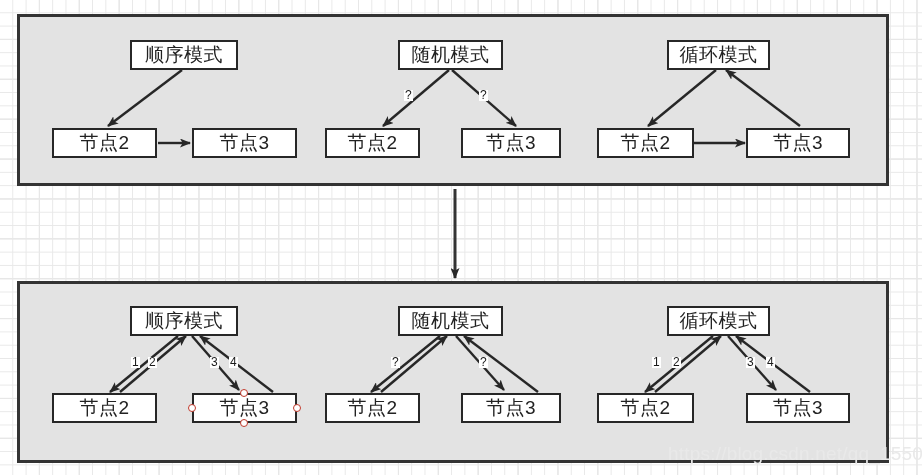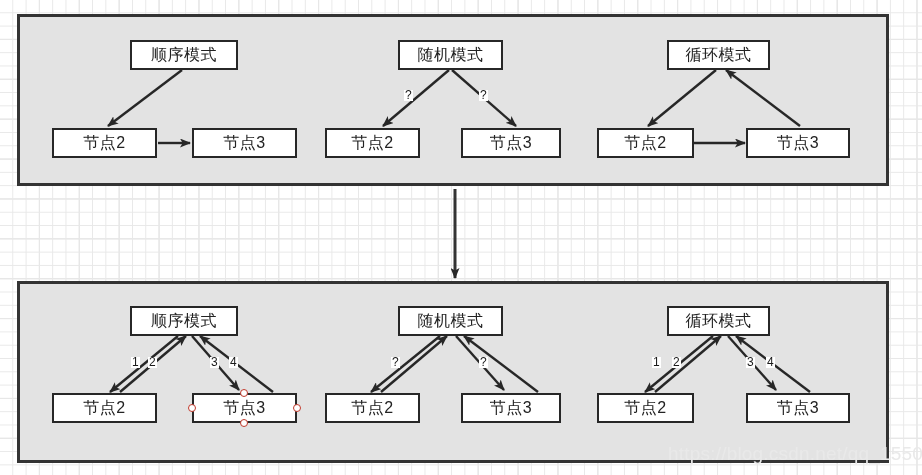--- a/index.html
+++ b/index.html
@@ -29,21 +29,21 @@
   }
   #panel-top{left:17px;top:14px;width:872px;height:172px;}
   #panel-bottom{left:17px;top:281px;width:872px;height:182px;}
 
   .node-box{
     position:absolute;
     background:#ffffff;
     border:2px solid #272727;
     box-sizing:border-box;
     display:flex;align-items:center;justify-content:center;
-    font-size:16px;
+    font-size:19px;
     color:#222222;
     letter-spacing:0.5px;
     white-space:nowrap;
   }
   .svg-layer{position:absolute;left:0;top:0;width:922px;height:475px;pointer-events:none;}
   .edge-label{
     position:absolute;
     background:#ffffff;
     font-size:12px;
     color:#1b1b1b;

